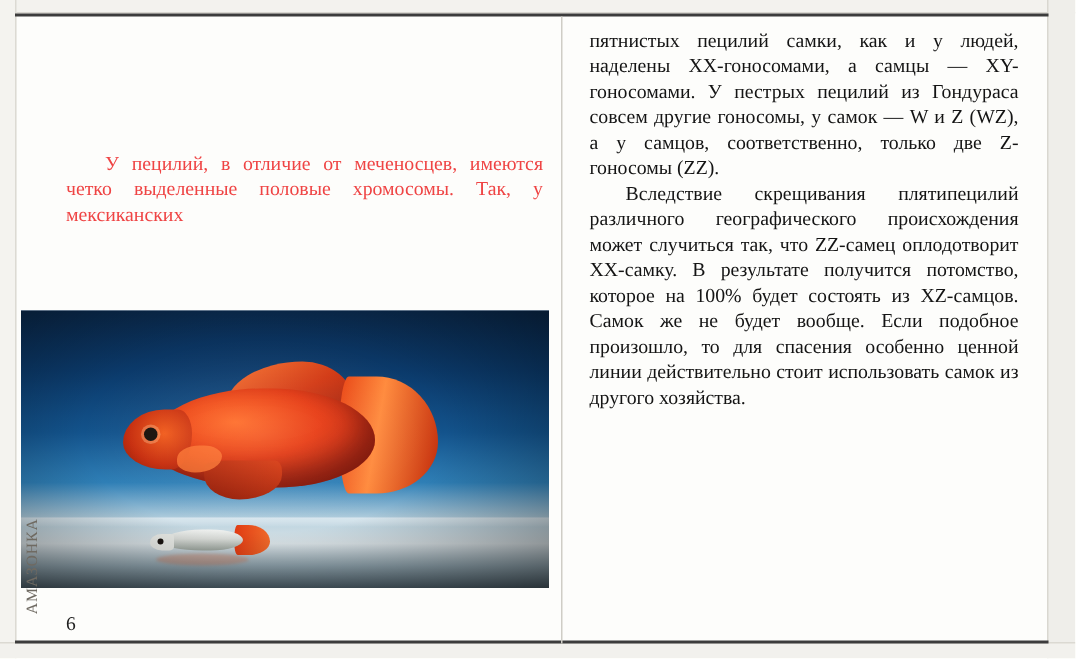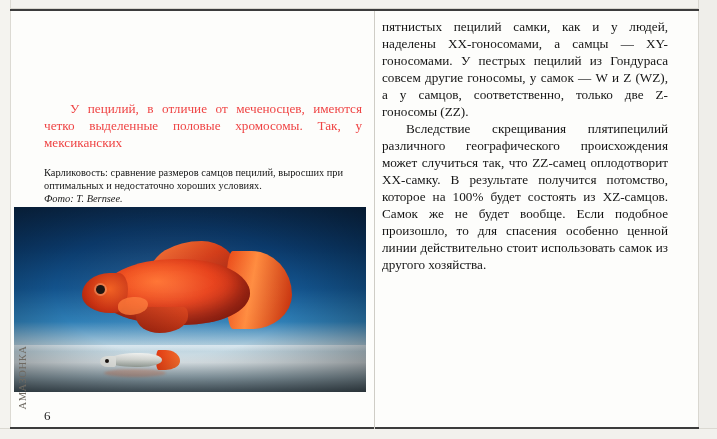--- a/index.html
+++ b/index.html
@@ -260,21 +260,21 @@
     font-size: 10.5px;
     letter-spacing: 0.6px;
     color: #6f6a62;
     text-align: center;
     white-space: nowrap;
   }
 
   
   .col-right {
     position: absolute;
-    left: 382px;
+    left: 393px;
     top: 18px;
     width: 286px;
   }
   .col-right p {
     margin: 0;
     font-size: 13.2px;
     line-height: 17px;
     text-align: justify;
     color: #141414;
     hyphens: manual;
@@ -293,24 +293,20 @@
   <div class="edge-right"></div>
   <div class="edge-bottom"></div>
 
   <div class="rule-top"></div>
   <div class="rule-bottom"></div>
   <div class="rule-vert"></div>
 
   <div class="col-left">
     <div class="body-text">У пецилий, в отличие от меченосцев, имеются четко выделенные половые хромосомы. Так, у мексиканских</div>
 
-    <div class="caption">
-      <span>Карликовость: сравнение размеров самцов пецилий, выросших при оптимальных и недостаточно хороших условиях.</span>
-      <span class="credit">Фото: Т. Bernsee.</span>
-    </div>
   </div>
 
   <div class="photo">
     <div class="photo-bg"></div>
     <div class="water-line"></div>
 
     <div class="fish-big">
       <div class="dorsal"></div>
       <div class="tail"></div>
       <div class="body"></div>

